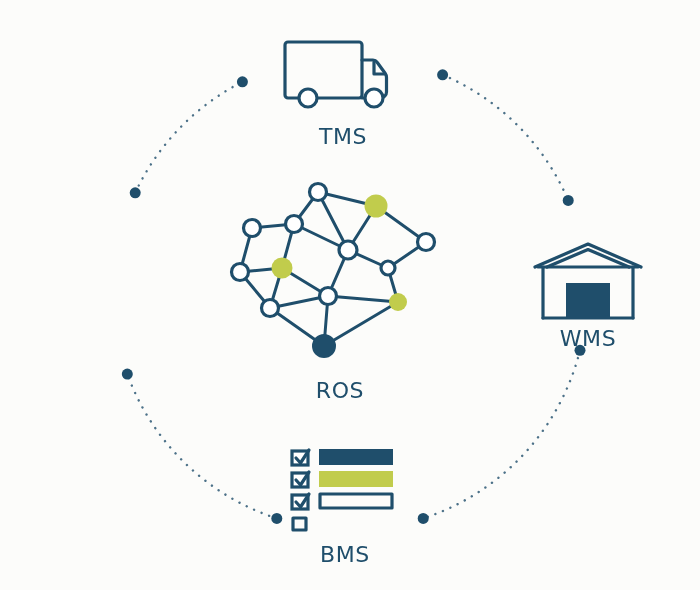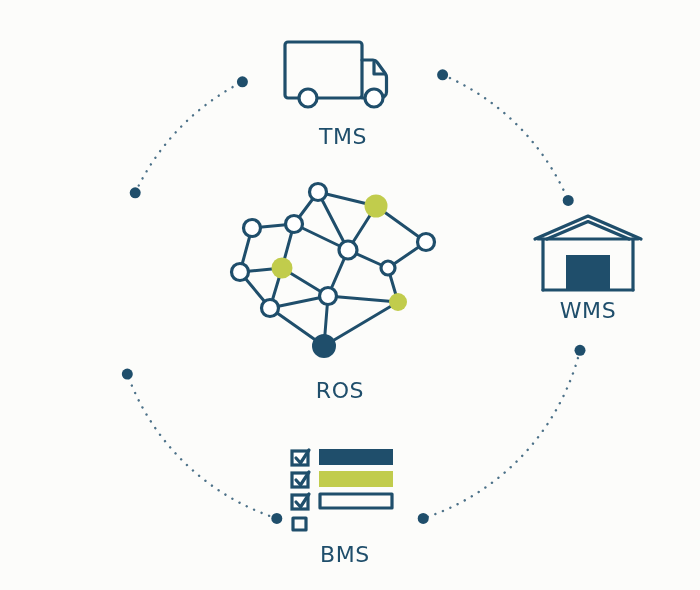--- a/index.html
+++ b/index.html
@@ -63,21 +63,21 @@
     <svg width="124" height="84" viewBox="0 0 124 84">
       <rect class="s" x="4" y="6" width="77" height="56" rx="3"></rect>
       <path class="s" d="M81 24h11a5 5 0 0 1 4.1 2.2l8 11a7 7 0 0 1 1.4 4.2V56a6 6 0 0 1-6 6H81"></path>
       <path class="s" d="M93 26v12h11"></path>
       <circle class="fw" cx="27" cy="62" r="9"></circle>
       <circle class="fw" cx="93" cy="62" r="9"></circle>
     </svg>
     <div class="sys-label">TMS</div>
   </div>
 
-  <div class="abs node-group" style="left:530px;top:210px;width:116px">
+  <div class="abs node-group" style="left:530px;top:238px;width:116px">
     <svg width="112" height="84" viewBox="0 0 112 84">
       <path class="s" d="M3 29 L56 6 L109 29"></path>
       <path class="s" d="M15 29 L56 11.5 L97 29"></path>
       <path class="s" d="M6 29 H106"></path>
       <path class="s" d="M11 29 V80"></path>
       <path class="s" d="M101 29 V80"></path>
       <path class="s" d="M11 80 H101"></path>
       <rect class="fn" x="34" y="45" width="44" height="35"></rect>
     </svg>
     <div class="sys-label">WMS</div>

